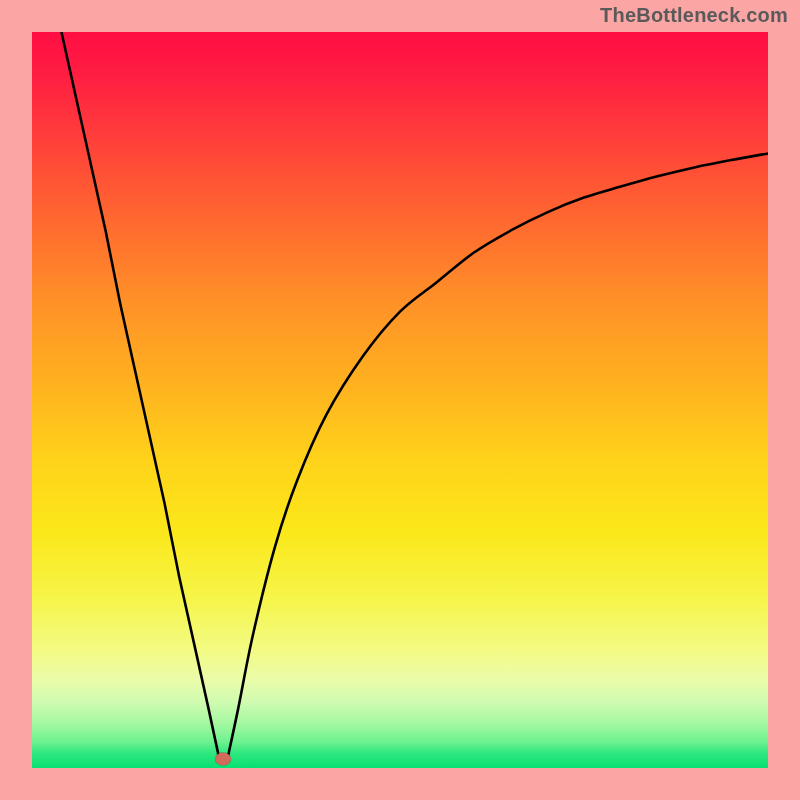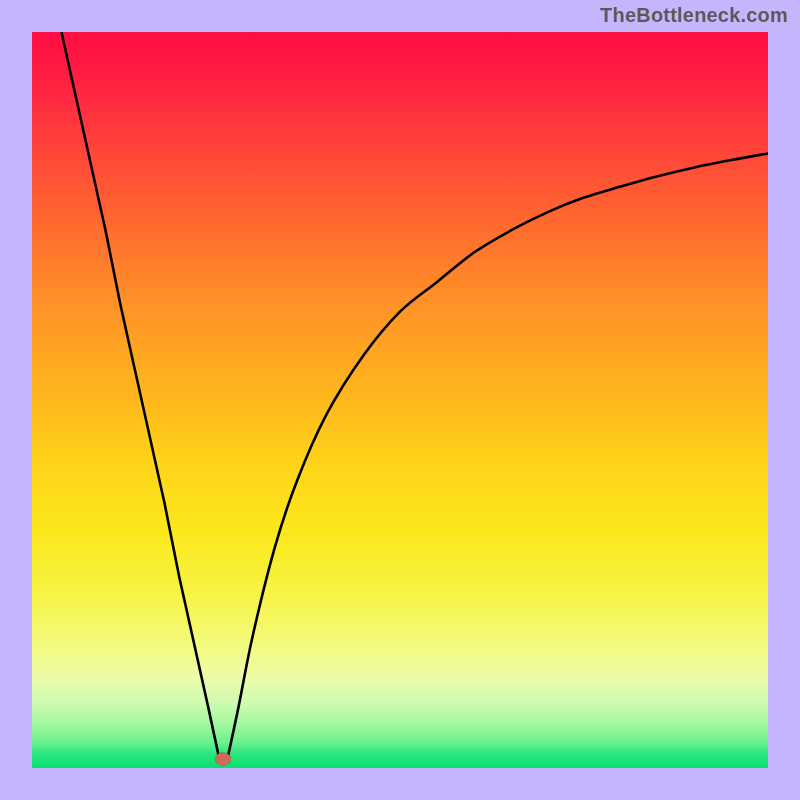--- a/index.html
+++ b/index.html
@@ -7,21 +7,21 @@
     padding: 0;
     width: 800px;
     height: 800px;
     background: #000;
     font-family: Arial, Helvetica, sans-serif;
   }
   .frame {
     position: relative;
     width: 800px;
     height: 800px;
-    background: #c4b5fd;
+    background: #fca5a5;
   }
   .watermark {
     position: absolute;
     top: 4px;
     right: 12px;
     color: #5a5a5a;
     font-size: 20px;
     font-weight: 600;
     letter-spacing: 0.2px;
     user-select: none;

